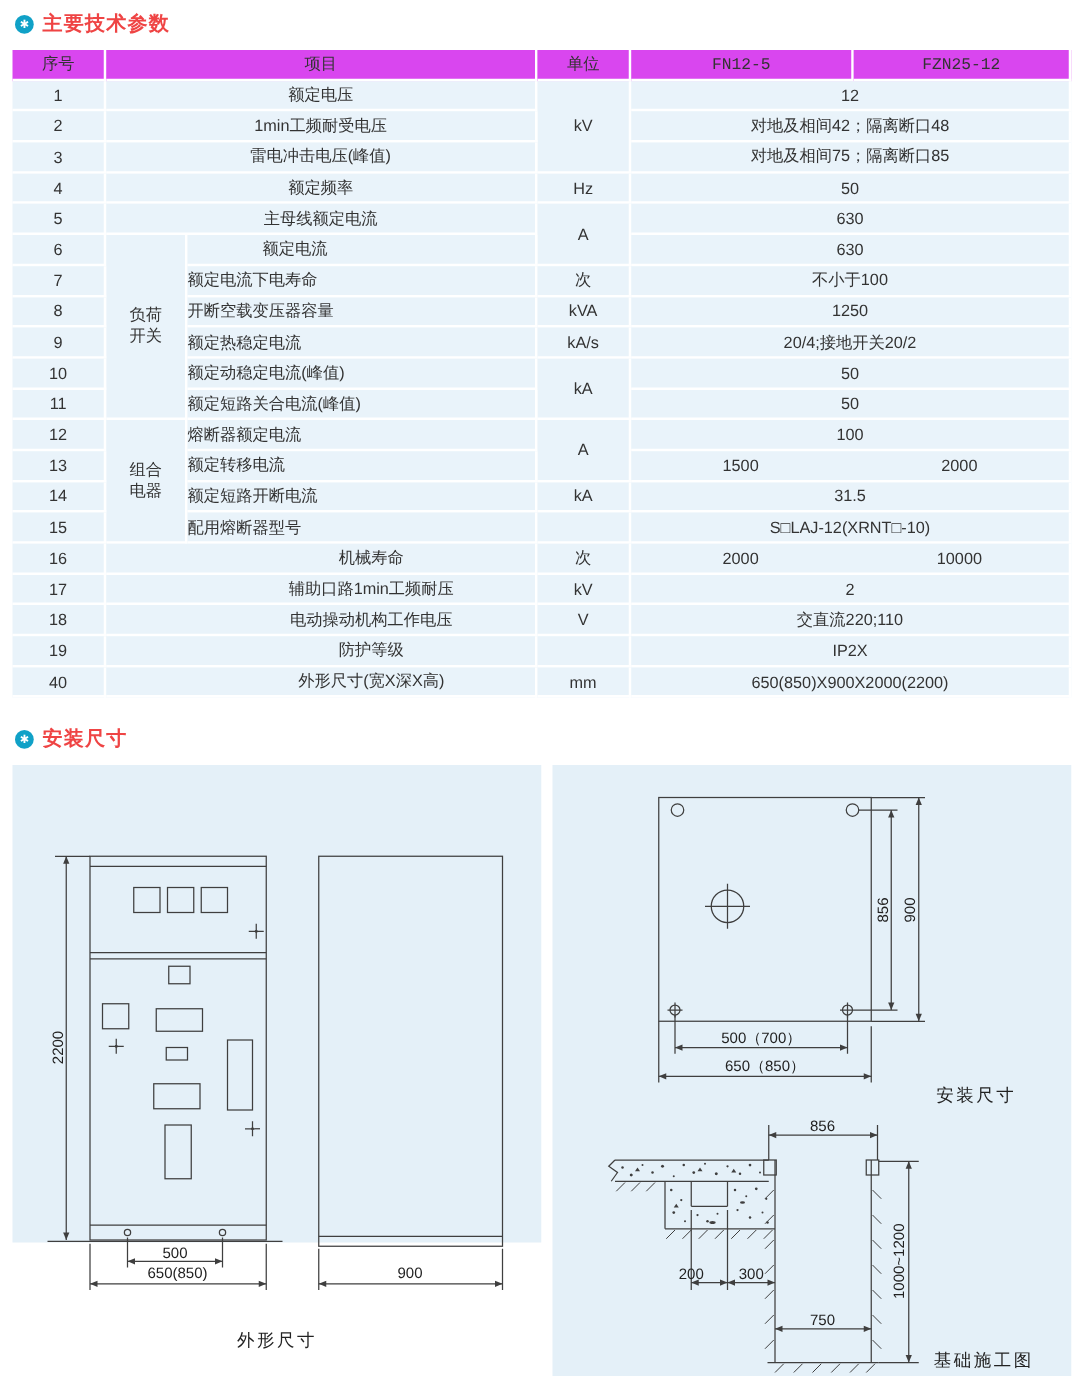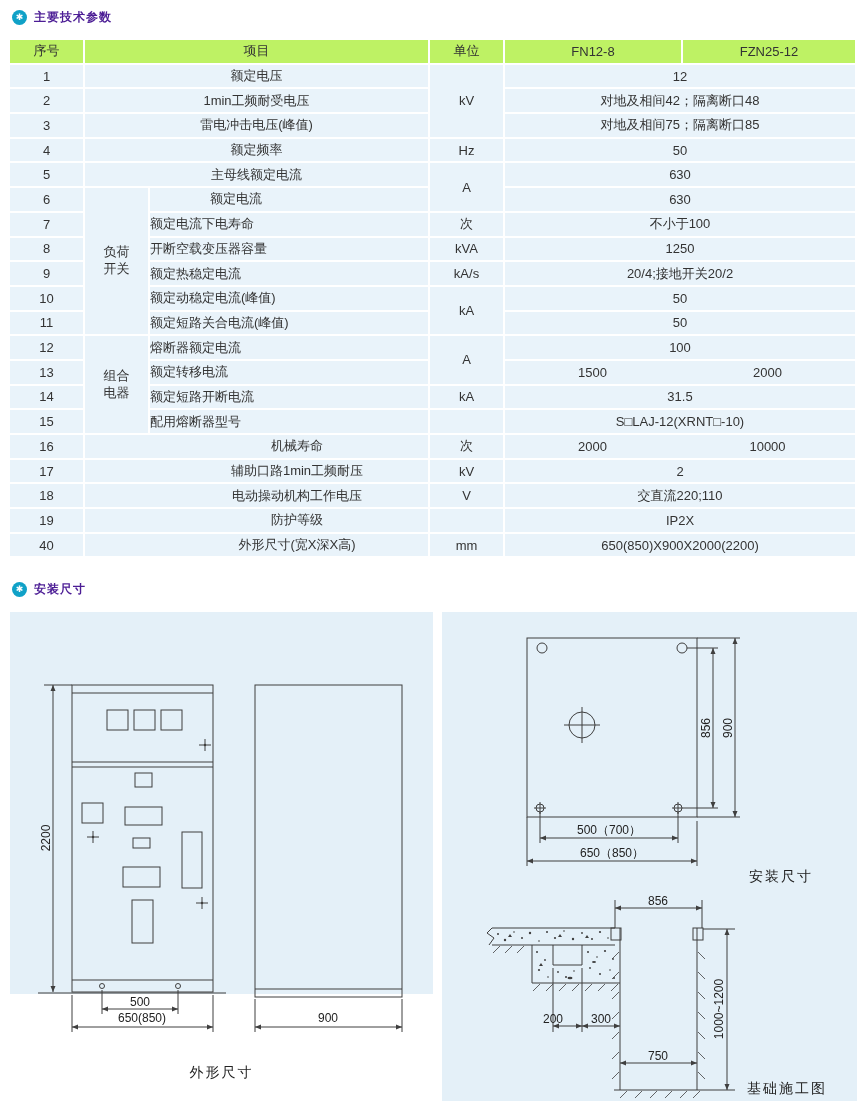--- a/index.html
+++ b/index.html
@@ -2,30 +2,30 @@
 <html><head>
 <meta charset="utf-8">
 <style>
   html,body{margin:0;padding:0;background:#fff;}
   #page{position:relative;width:867px;height:1101px;overflow:hidden;background:#fff;
         font-family:"Liberation Sans","DejaVu Sans",sans-serif;}
   
   .sec{position:absolute;display:flex;align-items:center;gap:7px;}
   .bullet{width:15px;height:15px;border-radius:50%;background:#10a1c7;color:#fff;
           font-size:9px;line-height:15px;text-align:center;flex:0 0 15px;}
-  .sec .t{font-size:12px;font-weight:bold;color:#4c1d95;letter-spacing:1px;}
+  .sec .t{font-size:16px;font-weight:bold;color:#ef4444;letter-spacing:1px;}
   .sec1{left:12px;top:9px;}
   .sec2{left:12px;top:581px;}
   
   #tblwrap{position:absolute;left:10px;top:40px;}
   table{border-collapse:separate;border-spacing:0;table-layout:fixed;width:847px;
         font-size:13px;color:#333;}
   th,td{border-right:2px solid #fff;border-bottom:2px solid #fff;text-align:center;
         vertical-align:middle;height:22.7px;padding:0;font-weight:normal;overflow:hidden;}
-  th{background:#bef264;}
+  th{background:#d946ef;font-family:Liberation Mono, monospace;}
   td{background:#e9f3fa;}
   .l16{text-align:left;}
   .l58{text-align:left;padding-left:60px;}
   .l81{text-align:center;padding-left:81px;}
   .grp{white-space:pre-line;line-height:1.3;}
   .split span{display:inline-block;width:50%;text-align:center;vertical-align:middle;}
   
   .panel{position:absolute;background:#e4f0f8;}
   #panelL{left:10px;top:612px;width:423px;height:382px;}
   #panelR{left:442px;top:612px;width:415px;height:489px;}
@@ -52,21 +52,21 @@
           <col style="width:280px">
           <col style="width:75px">
           <col style="width:178px">
           <col style="width:174px">
         </colgroup>
       <thead>
         <tr>
           <th>序号</th>
           <th colspan="2">项目</th>
           <th>单位</th>
-          <th>FN12-8</th>
+          <th>FN12-5</th>
           <th>FZN25-12</th>
         </tr>
       </thead>
       <tbody>
         <tr>
           <td>1</td>
           <td colspan="2">额定电压</td>
           <td rowspan="3">kV</td>
           <td colspan="2">12</td>
         </tr>

